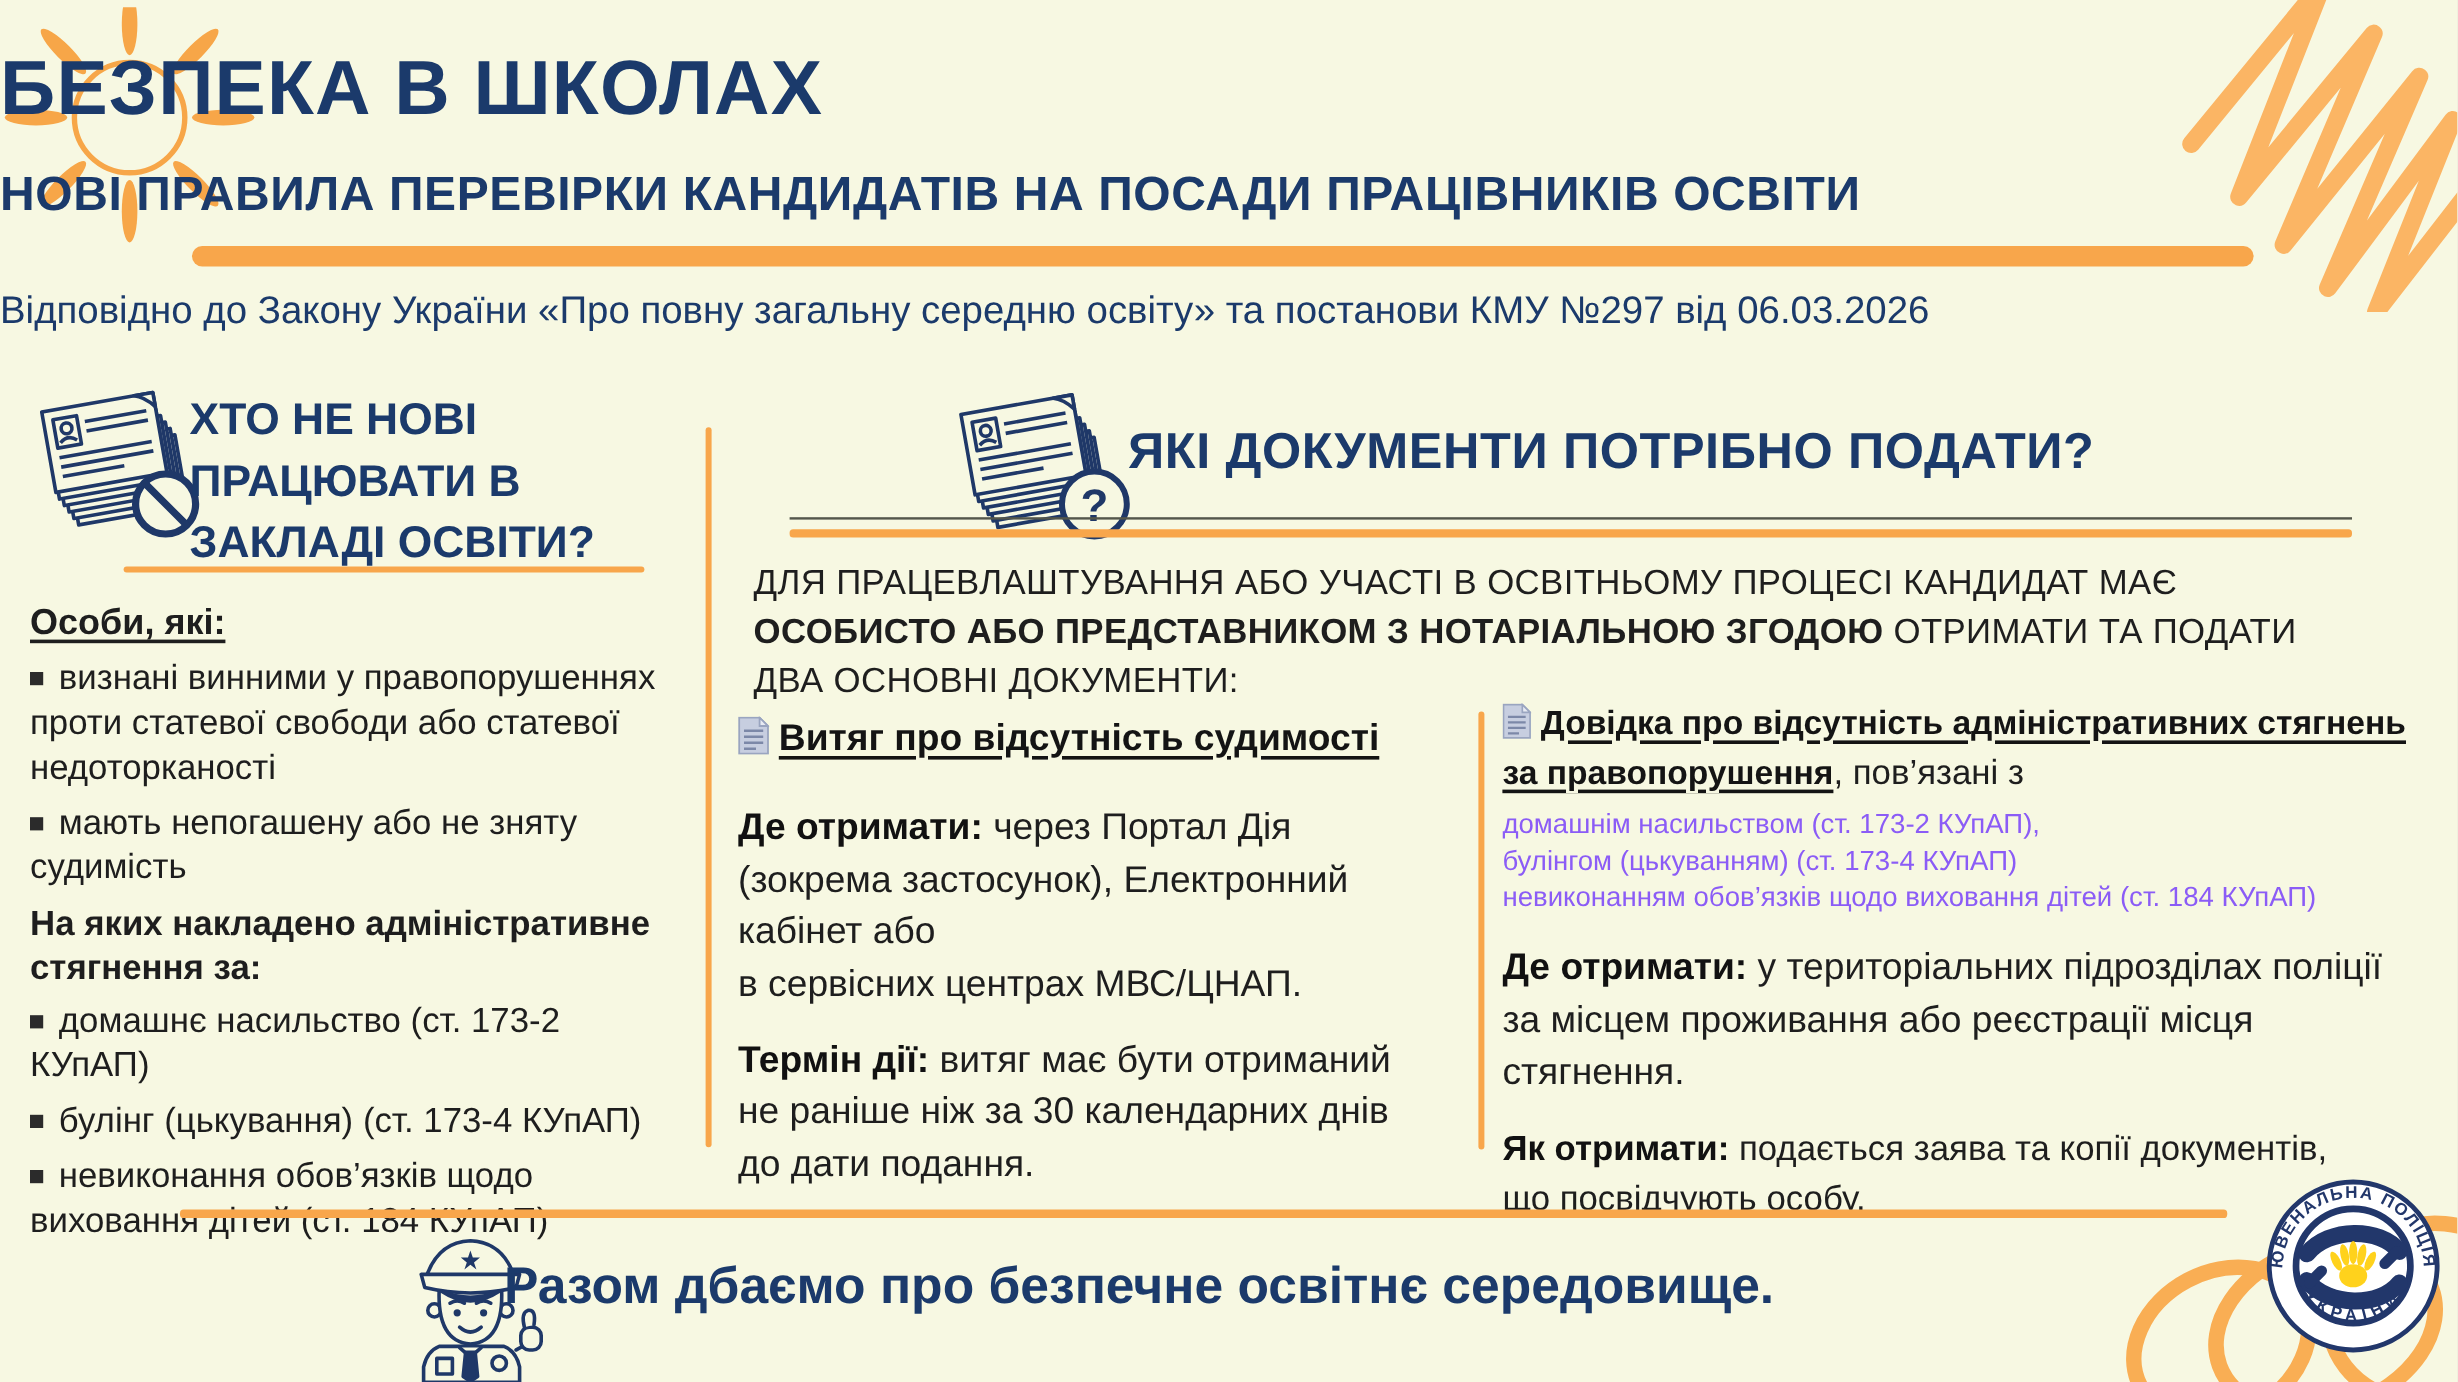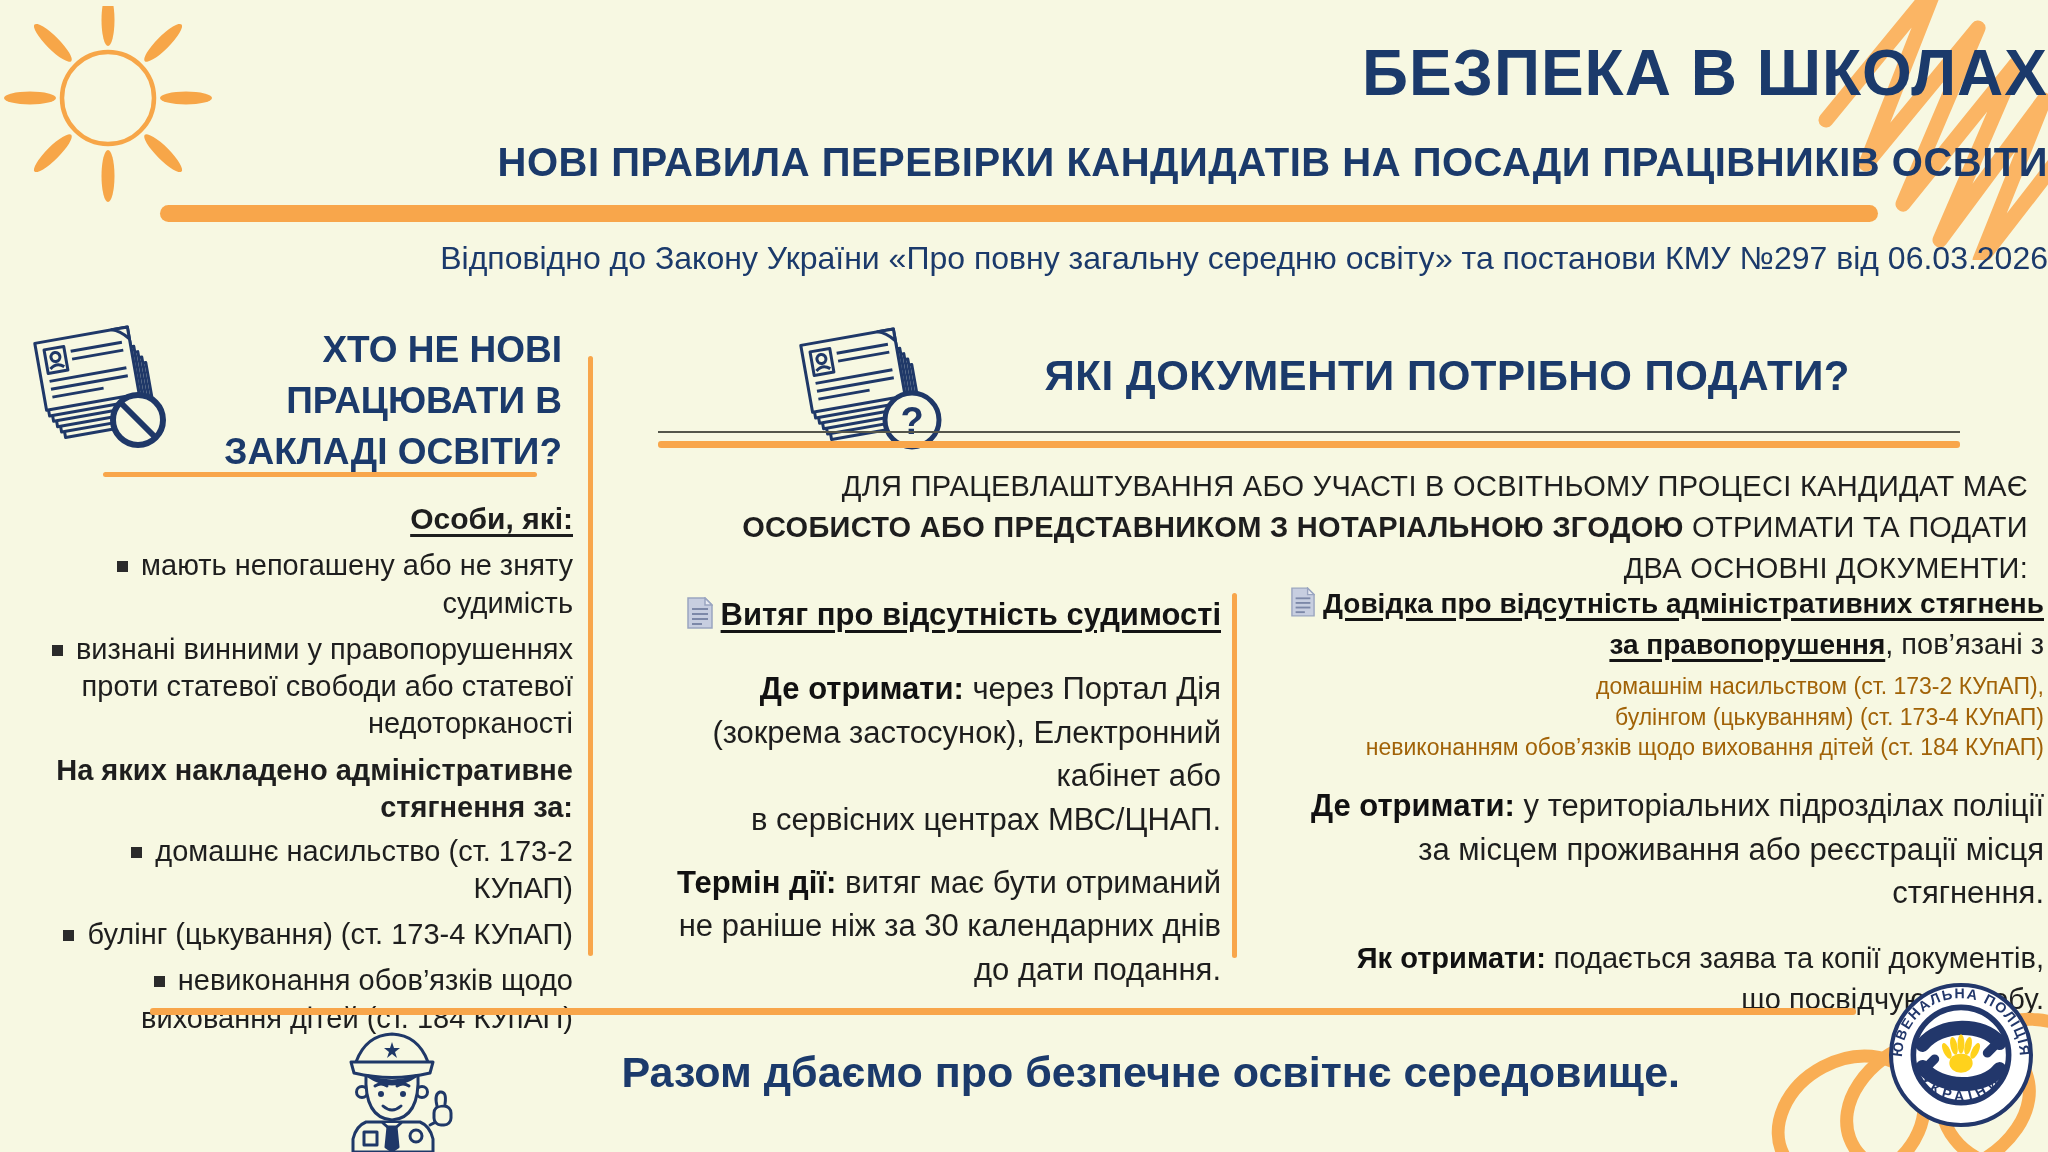--- a/index.html
+++ b/index.html
@@ -2,21 +2,21 @@
 <html><head>
 <meta charset="utf-8">
 <style>
   * { margin:0; padding:0; box-sizing:border-box; }
   html,body { background:#e9e9da; }
   .canvas {
     position:relative; width:2048px; height:1152px; overflow:hidden;
     background:#F7F8E2; font-family:"Liberation Sans", sans-serif; color:#1E1E1E;
   }
   .abs { position:absolute; }
-  .center { text-align:right; }
+  .center { text-align:left; }
   .navy { color:#1B3A6B; }
   .page-title { top:36px; left:0; width:100%; font-size:64px; font-weight:bold; letter-spacing:1px; }
   .page-subtitle { top:140px; left:0; width:100%; font-size:40px; font-weight:bold; letter-spacing:0.5px; }
   .title-bar { top:205px; left:160px; width:1718px; height:17px; background:#F8A64B; border-radius:10px; }
   .legal { top:240px; left:0; width:100%; font-size:32px; }
 
   .left-heading { top:324px; left:158px; width:404px; font-size:37px; font-weight:bold; line-height:1.38; }
   .left-underline { top:472px; left:103px; width:434px; height:5px; background:#F8A64B; border-radius:3px; }
   .left-col { top:500px; left:25px; width:548px; font-size:29px; line-height:1.28; }
   .left-col .sub1 { font-size:30px; font-weight:bold; text-decoration:underline; text-decoration-thickness:3px; text-underline-offset:5px; margin-bottom:9px; }
@@ -33,21 +33,21 @@
   .docs-orangeline { top:441px; left:658px; width:1302px; height:7px; background:#F8A64B; border-radius:3px; }
   .docs-intro { top:466px; left:628px; width:1400px; font-size:29px; line-height:1.42; letter-spacing:0.3px; }
 
   .doc-col { font-size:31px; line-height:1.4; }
   .doc1 { top:593px; left:615px; width:606px; }
   .doc2 { top:583px; left:1252px; width:792px; font-size:29px; }
   .doc-title { font-weight:bold; color:#141414; text-decoration:underline; text-decoration-thickness:3px; text-underline-offset:5px; }
   .doc1 .doc-title { font-size:31px; }
   .doc2 .doc-title { font-size:28px; }
   .doc2 .title-wrap { line-height:1.4; }
-  .violations { font-size:23px; line-height:1.32; margin-top:7px; color:#a16207; }
+  .violations { font-size:23px; line-height:1.32; margin-top:7px; color:#8b5cf6; }
   .doc1 .where { margin-top:31px; }
   .doc1 .term { margin-top:20px; }
   .doc2 .where { margin-top:22px; font-size:31px; line-height:1.4; }
   .doc2 .how { margin-top:24px; font-size:29px; line-height:1.4; }
   .lbl { font-weight:bold; color:#111; }
   .pgicon { display:inline-block; vertical-align:-4px; margin-right:8px; }
 
   .footer-divider { top:1008px; left:150px; width:1706px; height:7px; background:#F8A64B; border-radius:3px; }
   .slogan { top:1048px; left:420px; width:1260px; font-size:43px; font-weight:bold; }
 </style>
@@ -104,27 +104,27 @@
   <div class="abs left-heading center navy">
     <span>ХТО НЕ НОВІ</span><br>
     <span>ПРАЦЮВАТИ В</span><br>
     <span>ЗАКЛАДІ ОСВІТИ?</span>
   </div>
   <div class="abs left-underline"></div>
 
   <div class="abs left-col center">
     <div class="sub1">Особи, які:</div>
     <p class="bullet">
-      <span class="sq"></span><span>мають непогашену або не зняту</span><br>
-      <span>судимість</span>
-    </p>
-    <p class="bullet">
       <span class="sq"></span><span>визнані винними у правопорушеннях</span><br>
       <span>проти статевої свободи або статевої</span><br>
       <span>недоторканості</span>
+    </p>
+    <p class="bullet">
+      <span class="sq"></span><span>мають непогашену або не зняту</span><br>
+      <span>судимість</span>
     </p>
     <div class="sub2">
       <span>На яких накладено адміністративне</span><br>
       <span>стягнення за:</span>
     </div>
     <p class="bullet">
       <span class="sq"></span><span>домашнє насильство (ст. 173-2 КУпАП)</span>
     </p>
     <p class="bullet">
       <span class="sq"></span><span>булінг (цькування) (ст. 173-4 КУпАП)</span>

